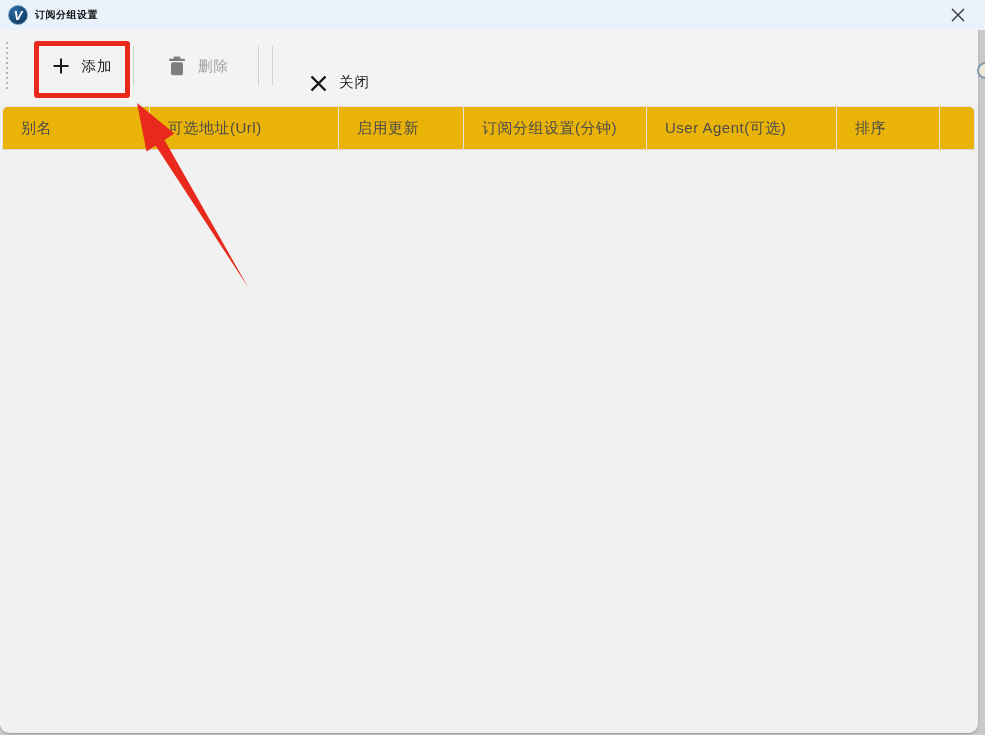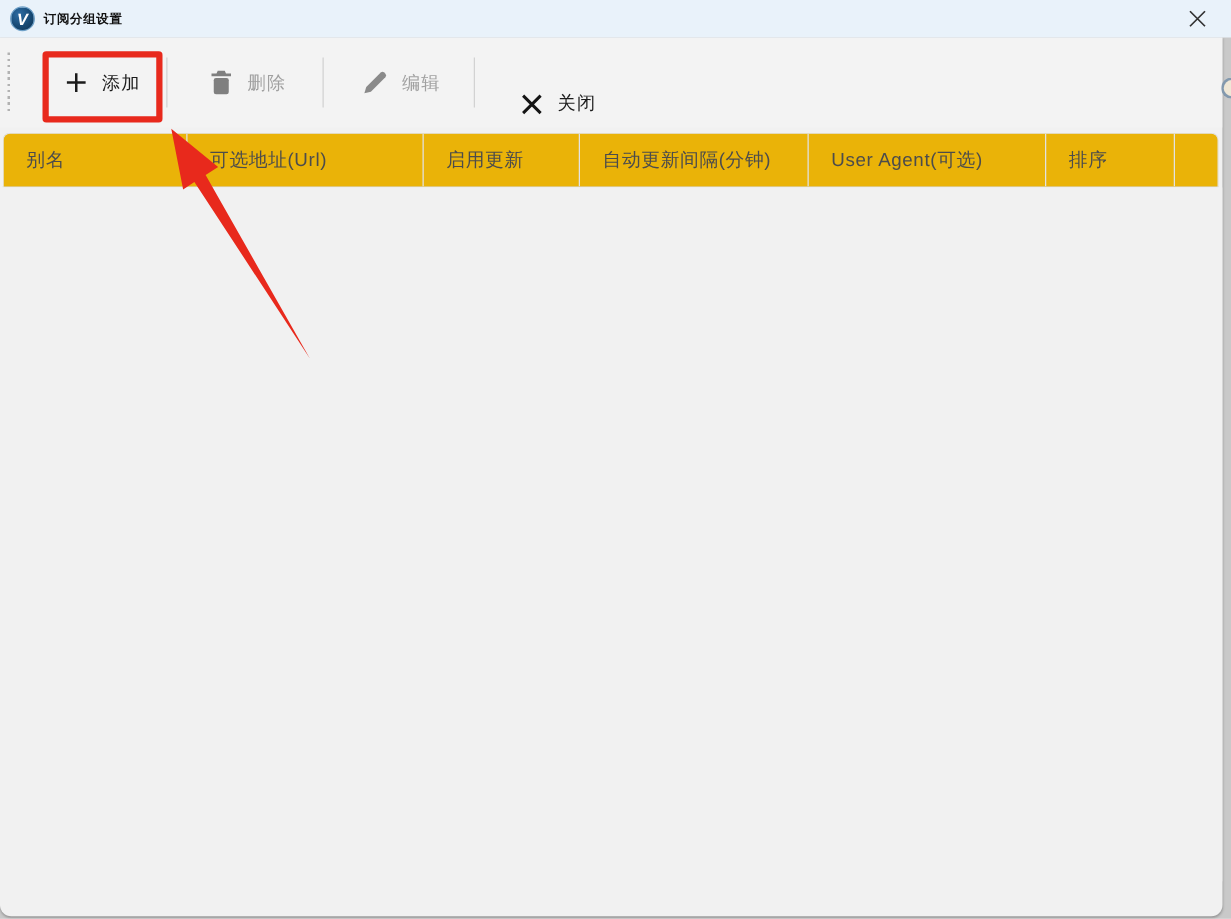--- a/index.html
+++ b/index.html
@@ -115,43 +115,37 @@
     <button class="tbtn disabled btn-del">
       <svg class="ic" width="18" height="20" viewBox="0 0 18 20">
         <path d="M6.2 0.5 h5.6 l1 2.2 h4 v2.2 H1.2 V2.7 h4z" fill="#7f7f7f"></path>
         <rect x="3" y="6.3" width="12" height="13" rx="1.8" fill="#7f7f7f"></rect>
       </svg>
       <span class="lbl">删除</span>
     </button>
 
     <div class="tb-sep sep2"></div>
 
-    <button class="tbtn disabled btn-edit">
-      <svg class="ic" width="20" height="20" viewBox="0 0 20 20">
-        <path d="M1.5 18.5 L3 13.6 L14.6 2 a2 2 0 0 1 2.8 0 l0.9 0.9 a2 2 0 0 1 0 2.8 L6.7 17.3 z" fill="#8a8a8a"></path>
-      </svg>
-      <span class="lbl">编辑</span>
-    </button>
 
     <div class="tb-sep sep3"></div>
 
 
     <button class="tbtn enabled btn-close">
       <svg class="ic" width="17" height="17" viewBox="0 0 17 17">
         <path d="M1.5 1.5 L15.5 15.5 M15.5 1.5 L1.5 15.5" stroke="#141414" stroke-width="2.4" fill="none"></path>
       </svg>
       <span class="lbl">关闭</span>
     </button>
   </div>
 
   <div class="grid-header">
     <div class="hcell c0">别名</div>
     <div class="hcell c1">可选地址(Url)</div>
     <div class="hcell c2">启用更新</div>
-    <div class="hcell c3">自动更新间隔(分钟)</div>
+    <div class="hcell c3">订阅分组设置(分钟)</div>
     <div class="hcell c4">User Agent(可选)</div>
     <div class="hcell c5">排序</div>
     <div class="hcell c6"></div>
   </div>
 
   <div class="grid-body"></div>
 </div>
 
 <div class="edge-circle"></div>
 

